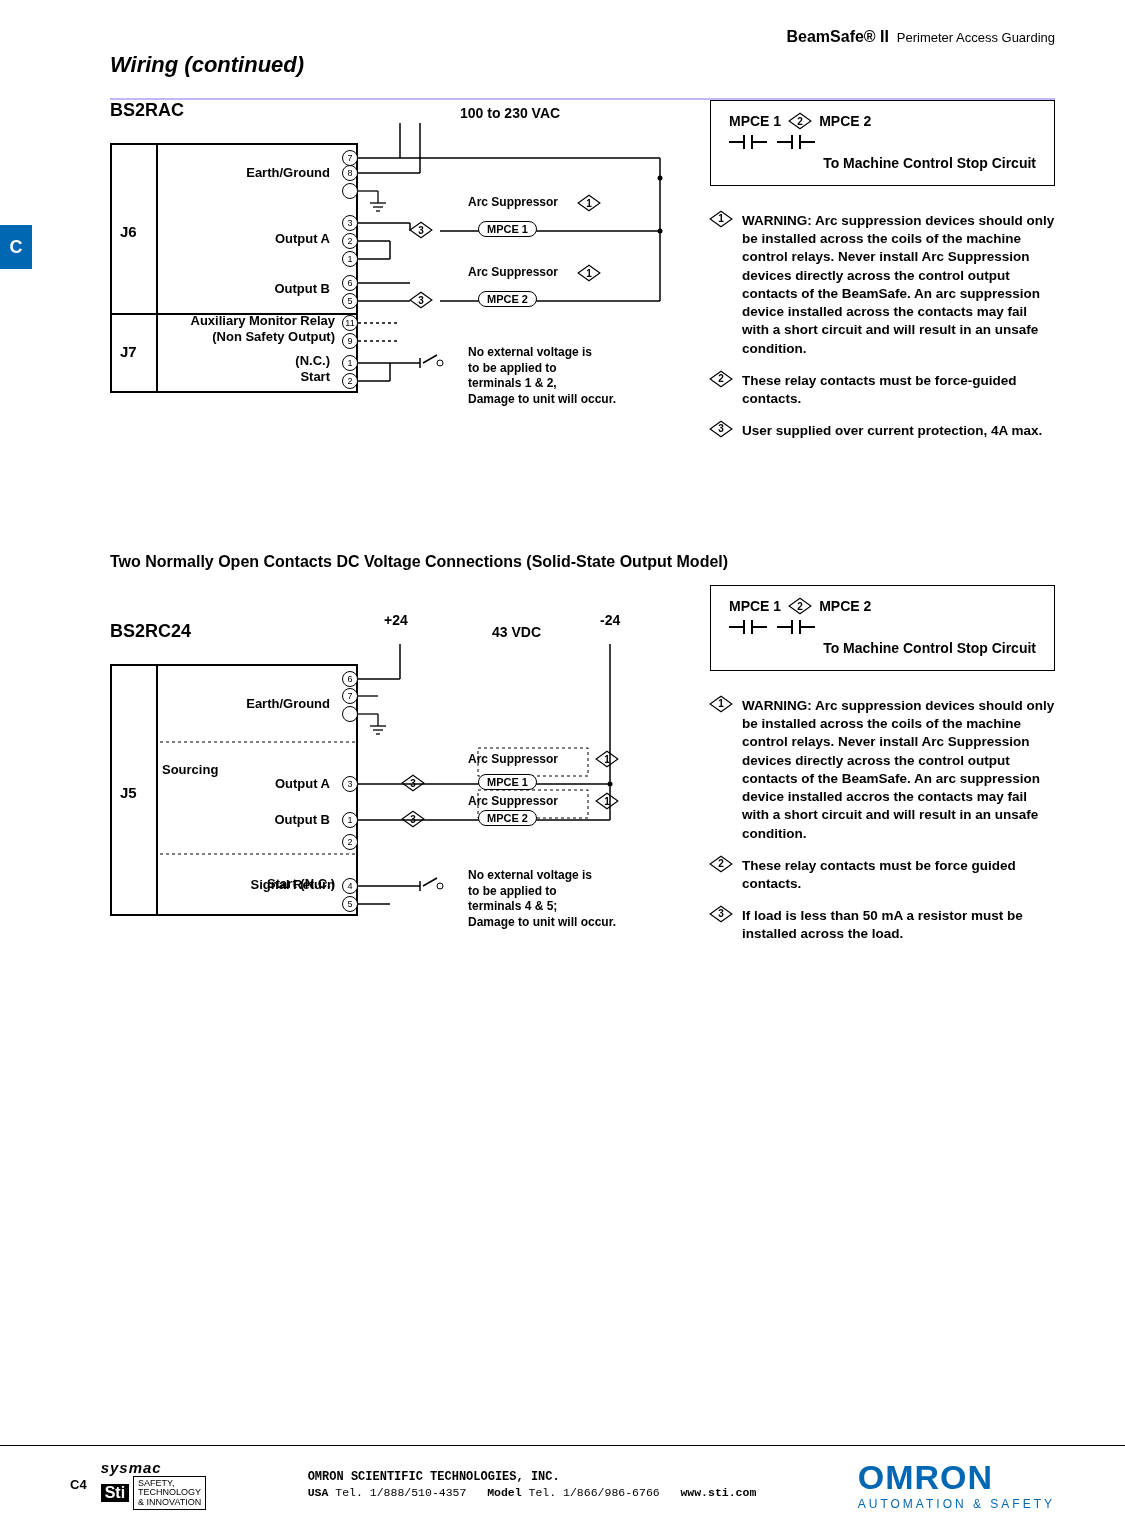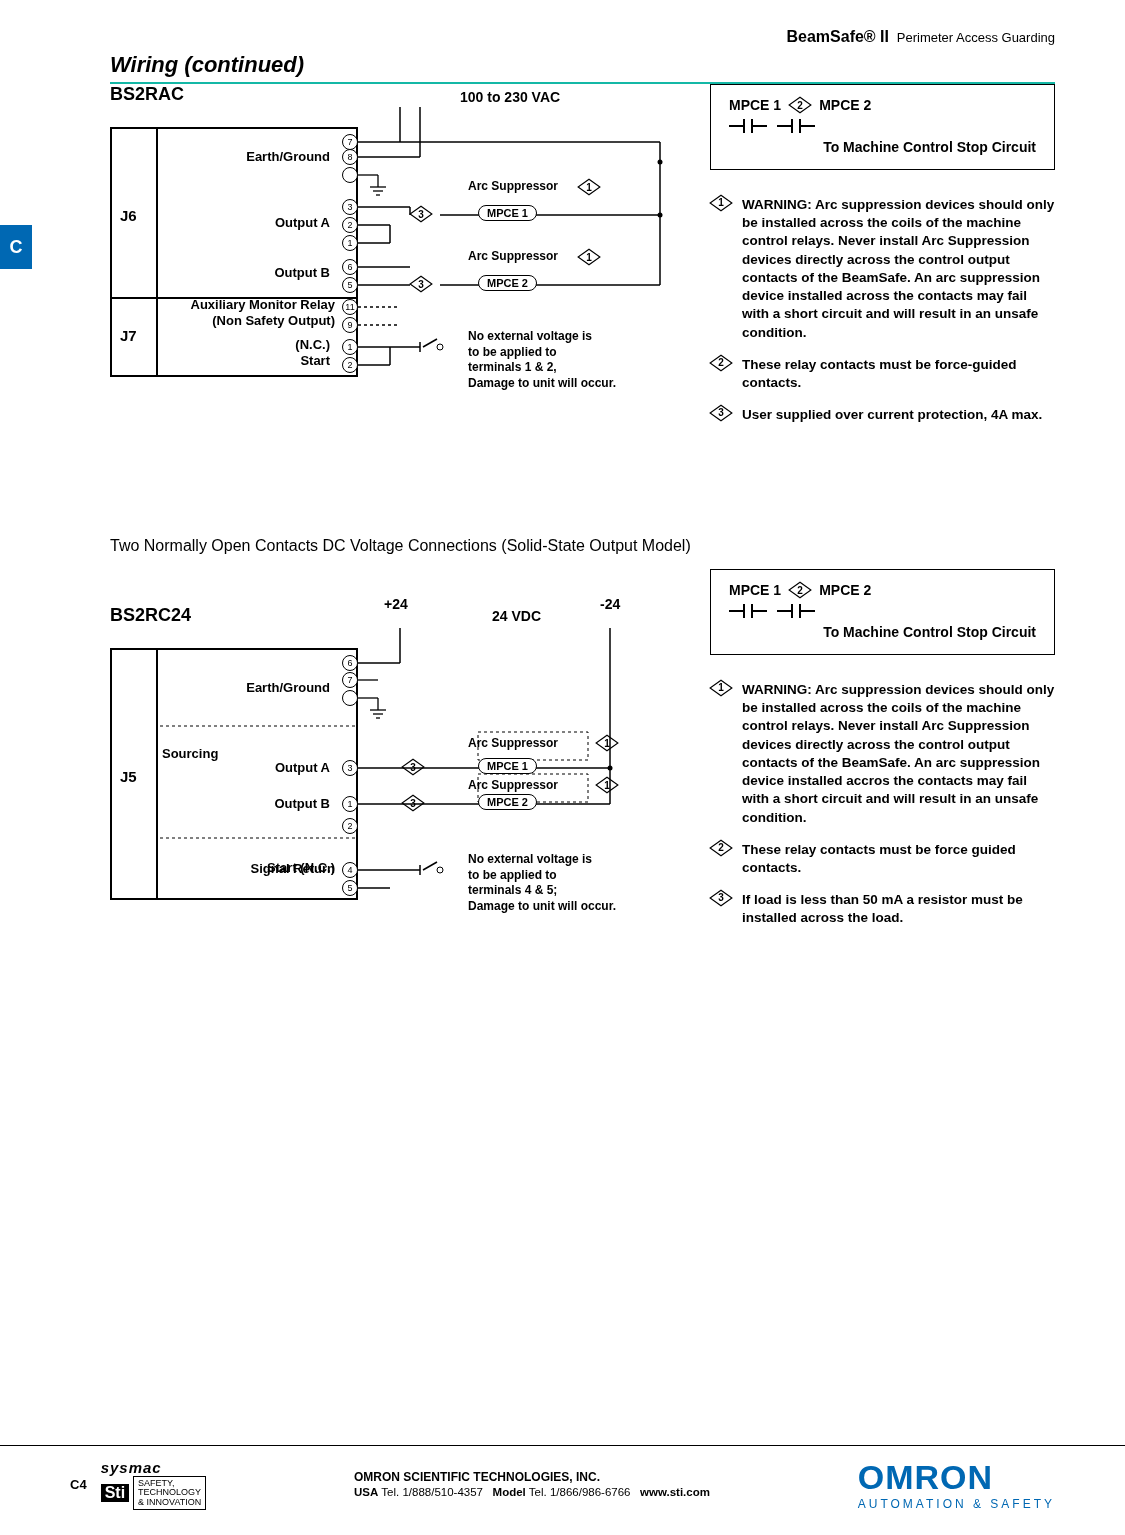--- a/index.html
+++ b/index.html
@@ -14,28 +14,28 @@
   }
   .page { position: relative; width: 100%; height: 100%; padding: 30px 70px 30px 50px; }
   .header-right {
     position: absolute; top: 28px; right: 70px;
     font-size: 14px;
   }
   .header-right .prod { font-weight: bold; font-size: 16px; }
   .header-right .sub { font-size: 13px; }
   .section-title {
     font-size: 22px; font-weight: bold; font-style: italic;
-    border-bottom: 2px solid #14b8a6; padding-bottom: 4px;
+    border-bottom: 2px solid #c4b5fd; padding-bottom: 20px;
     margin-top: 22px;
     margin-left: 60px;
   }
   .subtitle {
     font-weight: bold; font-size: 16px; margin: 24px 0 14px 60px;
   }
-  .subtitle2 { font-weight: normal; font-size: 16px; margin: 70px 0 14px 60px; }
+  .subtitle2 { font-weight: bold; font-size: 16px; margin: 70px 0 14px 60px; }
   .c-tab {
     position: absolute; left: 0; top: 225px;
     width: 32px; height: 44px; background: #0068b3;
     color: #fff; font-weight: bold; font-size: 18px;
     display: flex; align-items: center; justify-content: center;
   }
   
   .row { display: flex; gap: 40px; margin-left: 60px; }
   .col-left { flex: 0 0 560px; position: relative; }
   .col-right { flex: 1; }
@@ -107,21 +107,21 @@
   .pageno { font-weight:bold; font-size:13px;}
   .sti-badge {
     display:inline-block; font-size:9px; line-height:1.05;
     border:1px solid #000; padding:2px 4px;
   }
   .omron-logo {
     color:#0068b3; font-weight:900; font-size:34px; letter-spacing:1px;
     font-family: Arial, sans-serif;
   }
   .omron-sub { color:#0068b3; font-size:12px; letter-spacing:3px; text-align:right;}
-  .footer-mid { font-size:11.5px; line-height:1.35;}
+  .footer-mid { font-size:11.5px; line-height:1.35;font-family:Liberation Mono, monospace;}
   .footer-mid .co { font-weight:bold; font-size:12px;}
   .sysmac { font-style:italic; font-weight:bold; font-size:15px; letter-spacing:1px;}
 </style>
 </head>
 <body>
 
 <div class="page">
 
   <div class="header-right">
     <span class="prod">BeamSafe® II</span>
@@ -307,21 +307,21 @@
 
           <line x1="50" y1="98" x2="246" y2="98" stroke="#000" stroke-width="1" stroke-dasharray="3 3"></line>
           <line x1="50" y1="210" x2="246" y2="210" stroke="#000" stroke-width="1" stroke-dasharray="3 3"></line>
 
           <rect x="368" y="104" width="110" height="28" fill="none" stroke="#000" stroke-width="1" stroke-dasharray="3 3"></rect>
           <rect x="368" y="146" width="110" height="28" fill="none" stroke="#000" stroke-width="1" stroke-dasharray="3 3"></rect>
         </svg>
 
         <div class="voltlbl" style="left:274px; top:-32px;">+24</div>
         <div class="voltlbl" style="left:490px; top:-32px;">-24</div>
-        <div class="voltlbl" style="left:382px; top:-20px;">24 VDC</div>
+        <div class="voltlbl" style="left:382px; top:-20px;">43 VDC</div>
 
         <div class="connector-box" style="left:0; top:20px; width:248px; height:252px;">
           <div class="connector-inner"></div>
         </div>
         <div class="conn-lbl" style="top:140px;text-align:center;">J5</div>
 
         <div class="term" style="left:232px; top:27px;">6</div>
         <div class="term" style="left:232px; top:44px;">7</div>
         <div class="term" style="left:232px; top:62px;"></div>
         <div class="term" style="left:232px; top:132px;">3</div>

